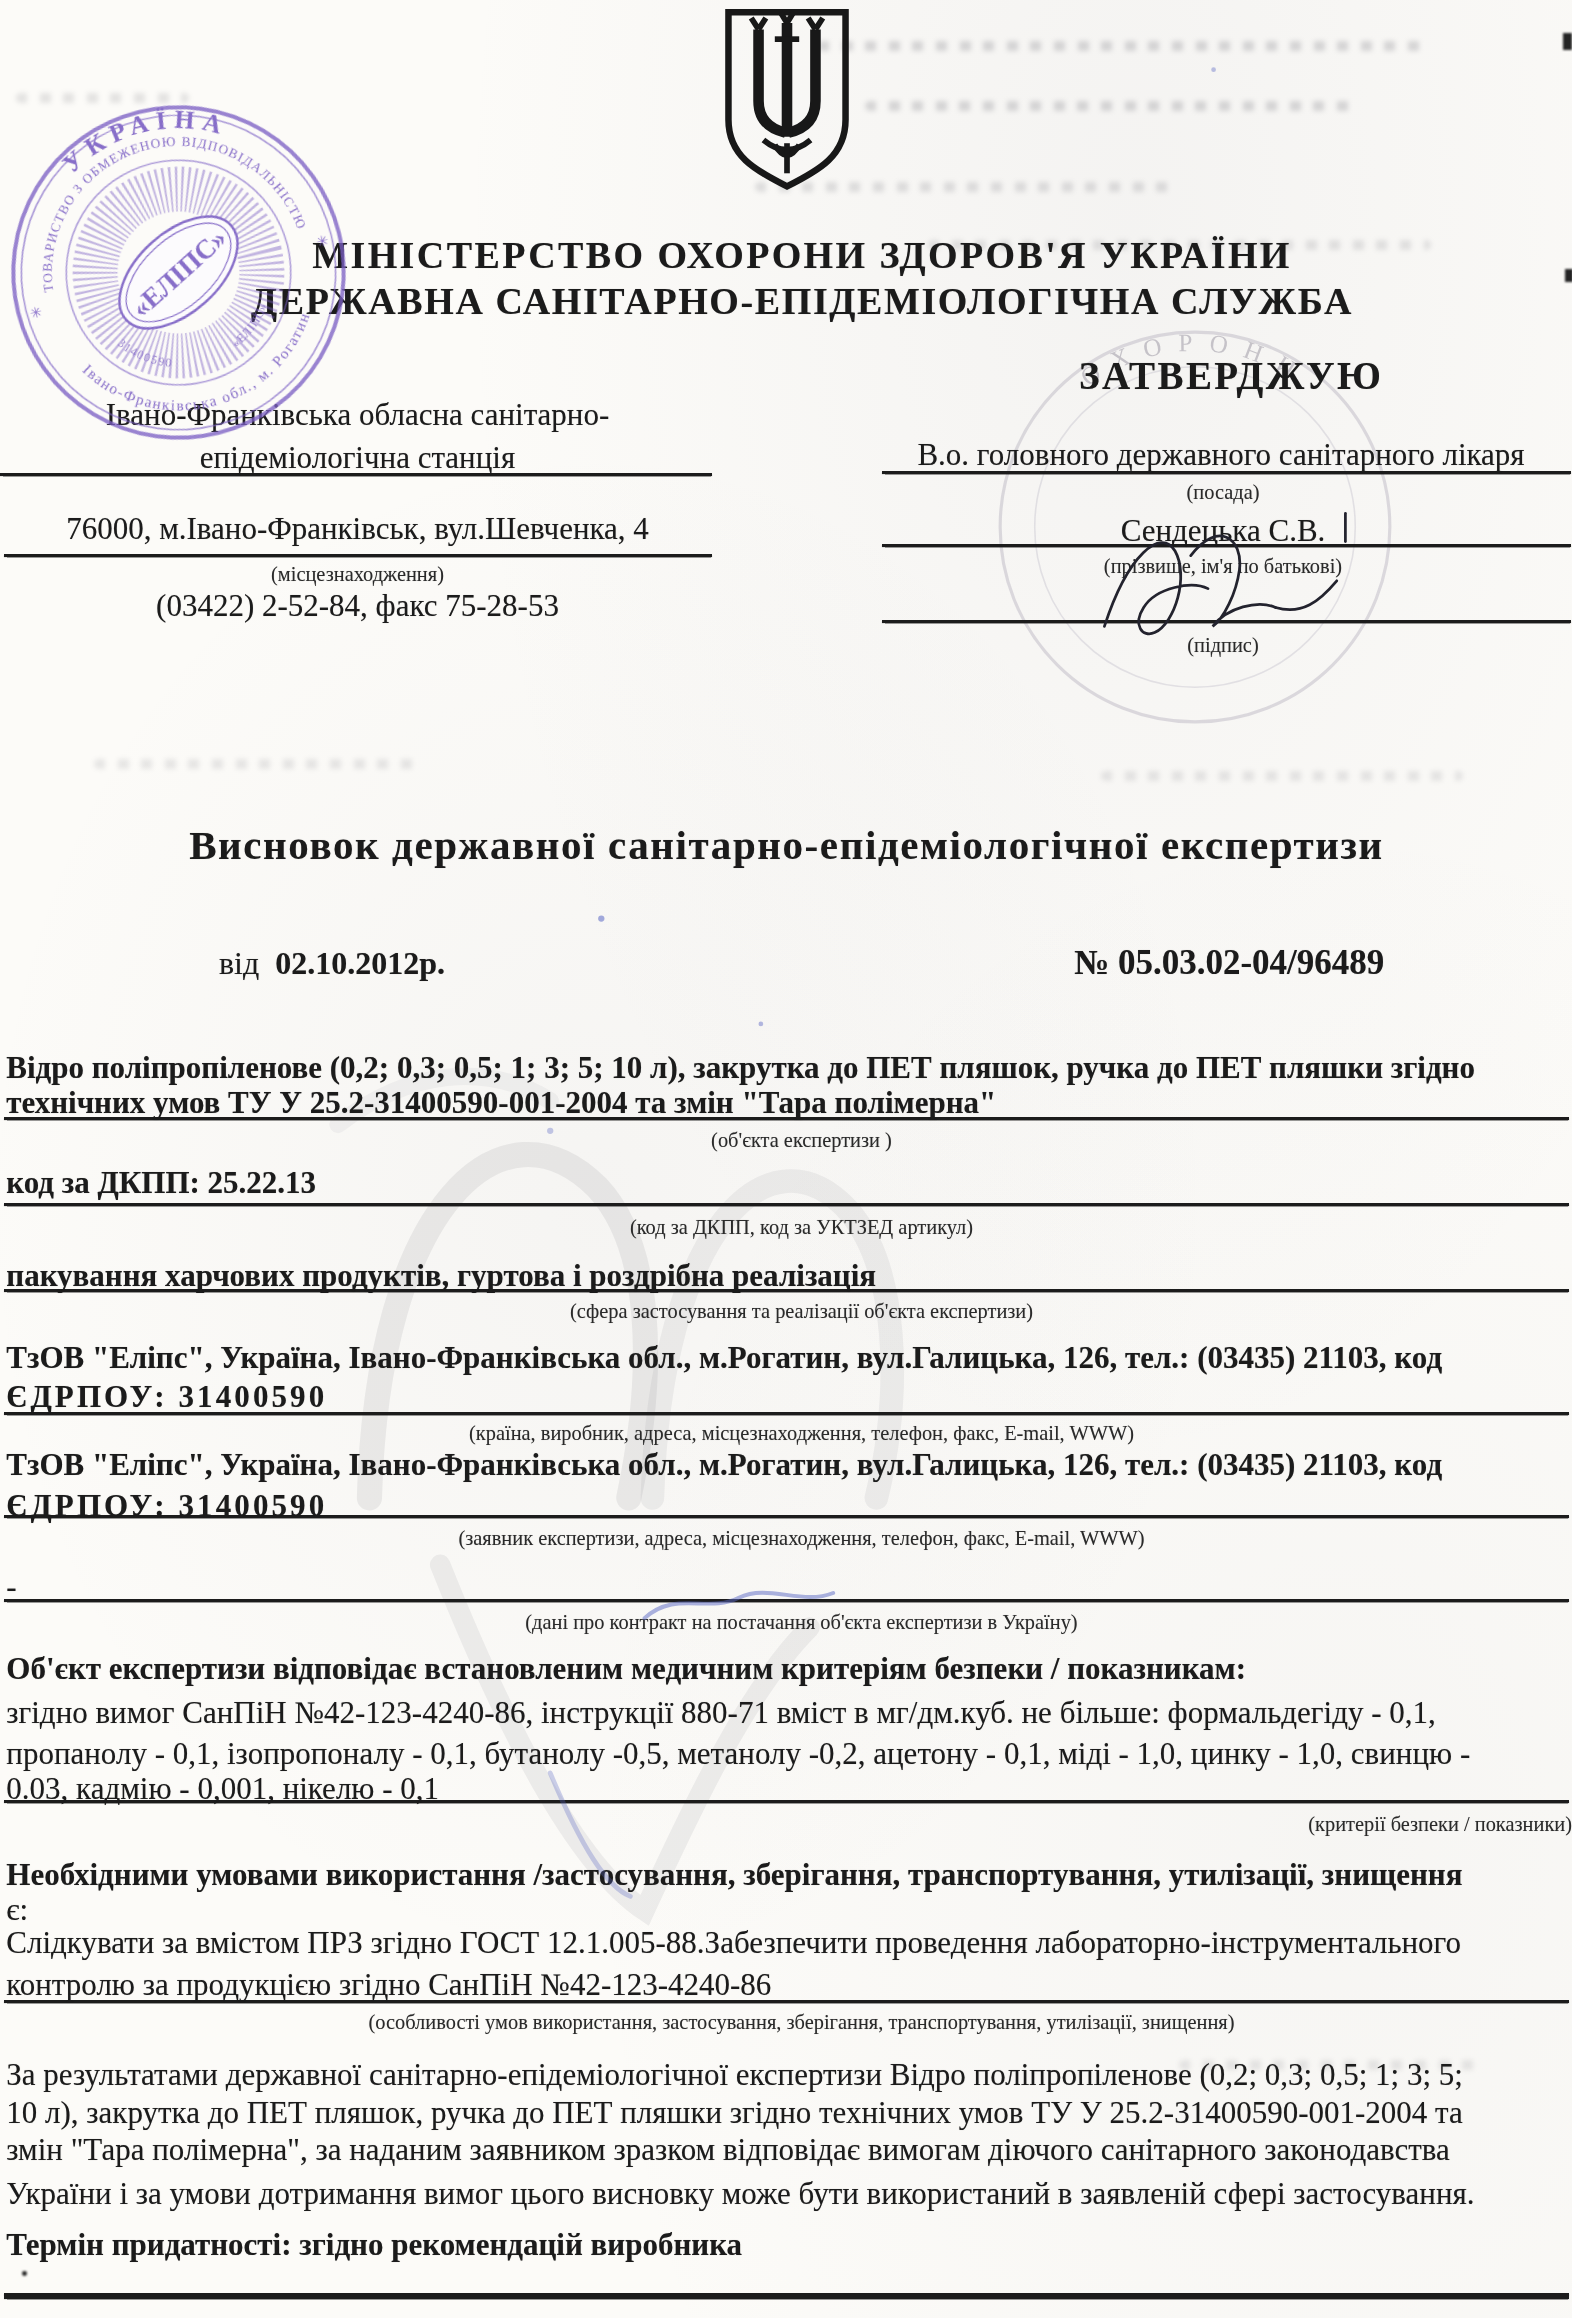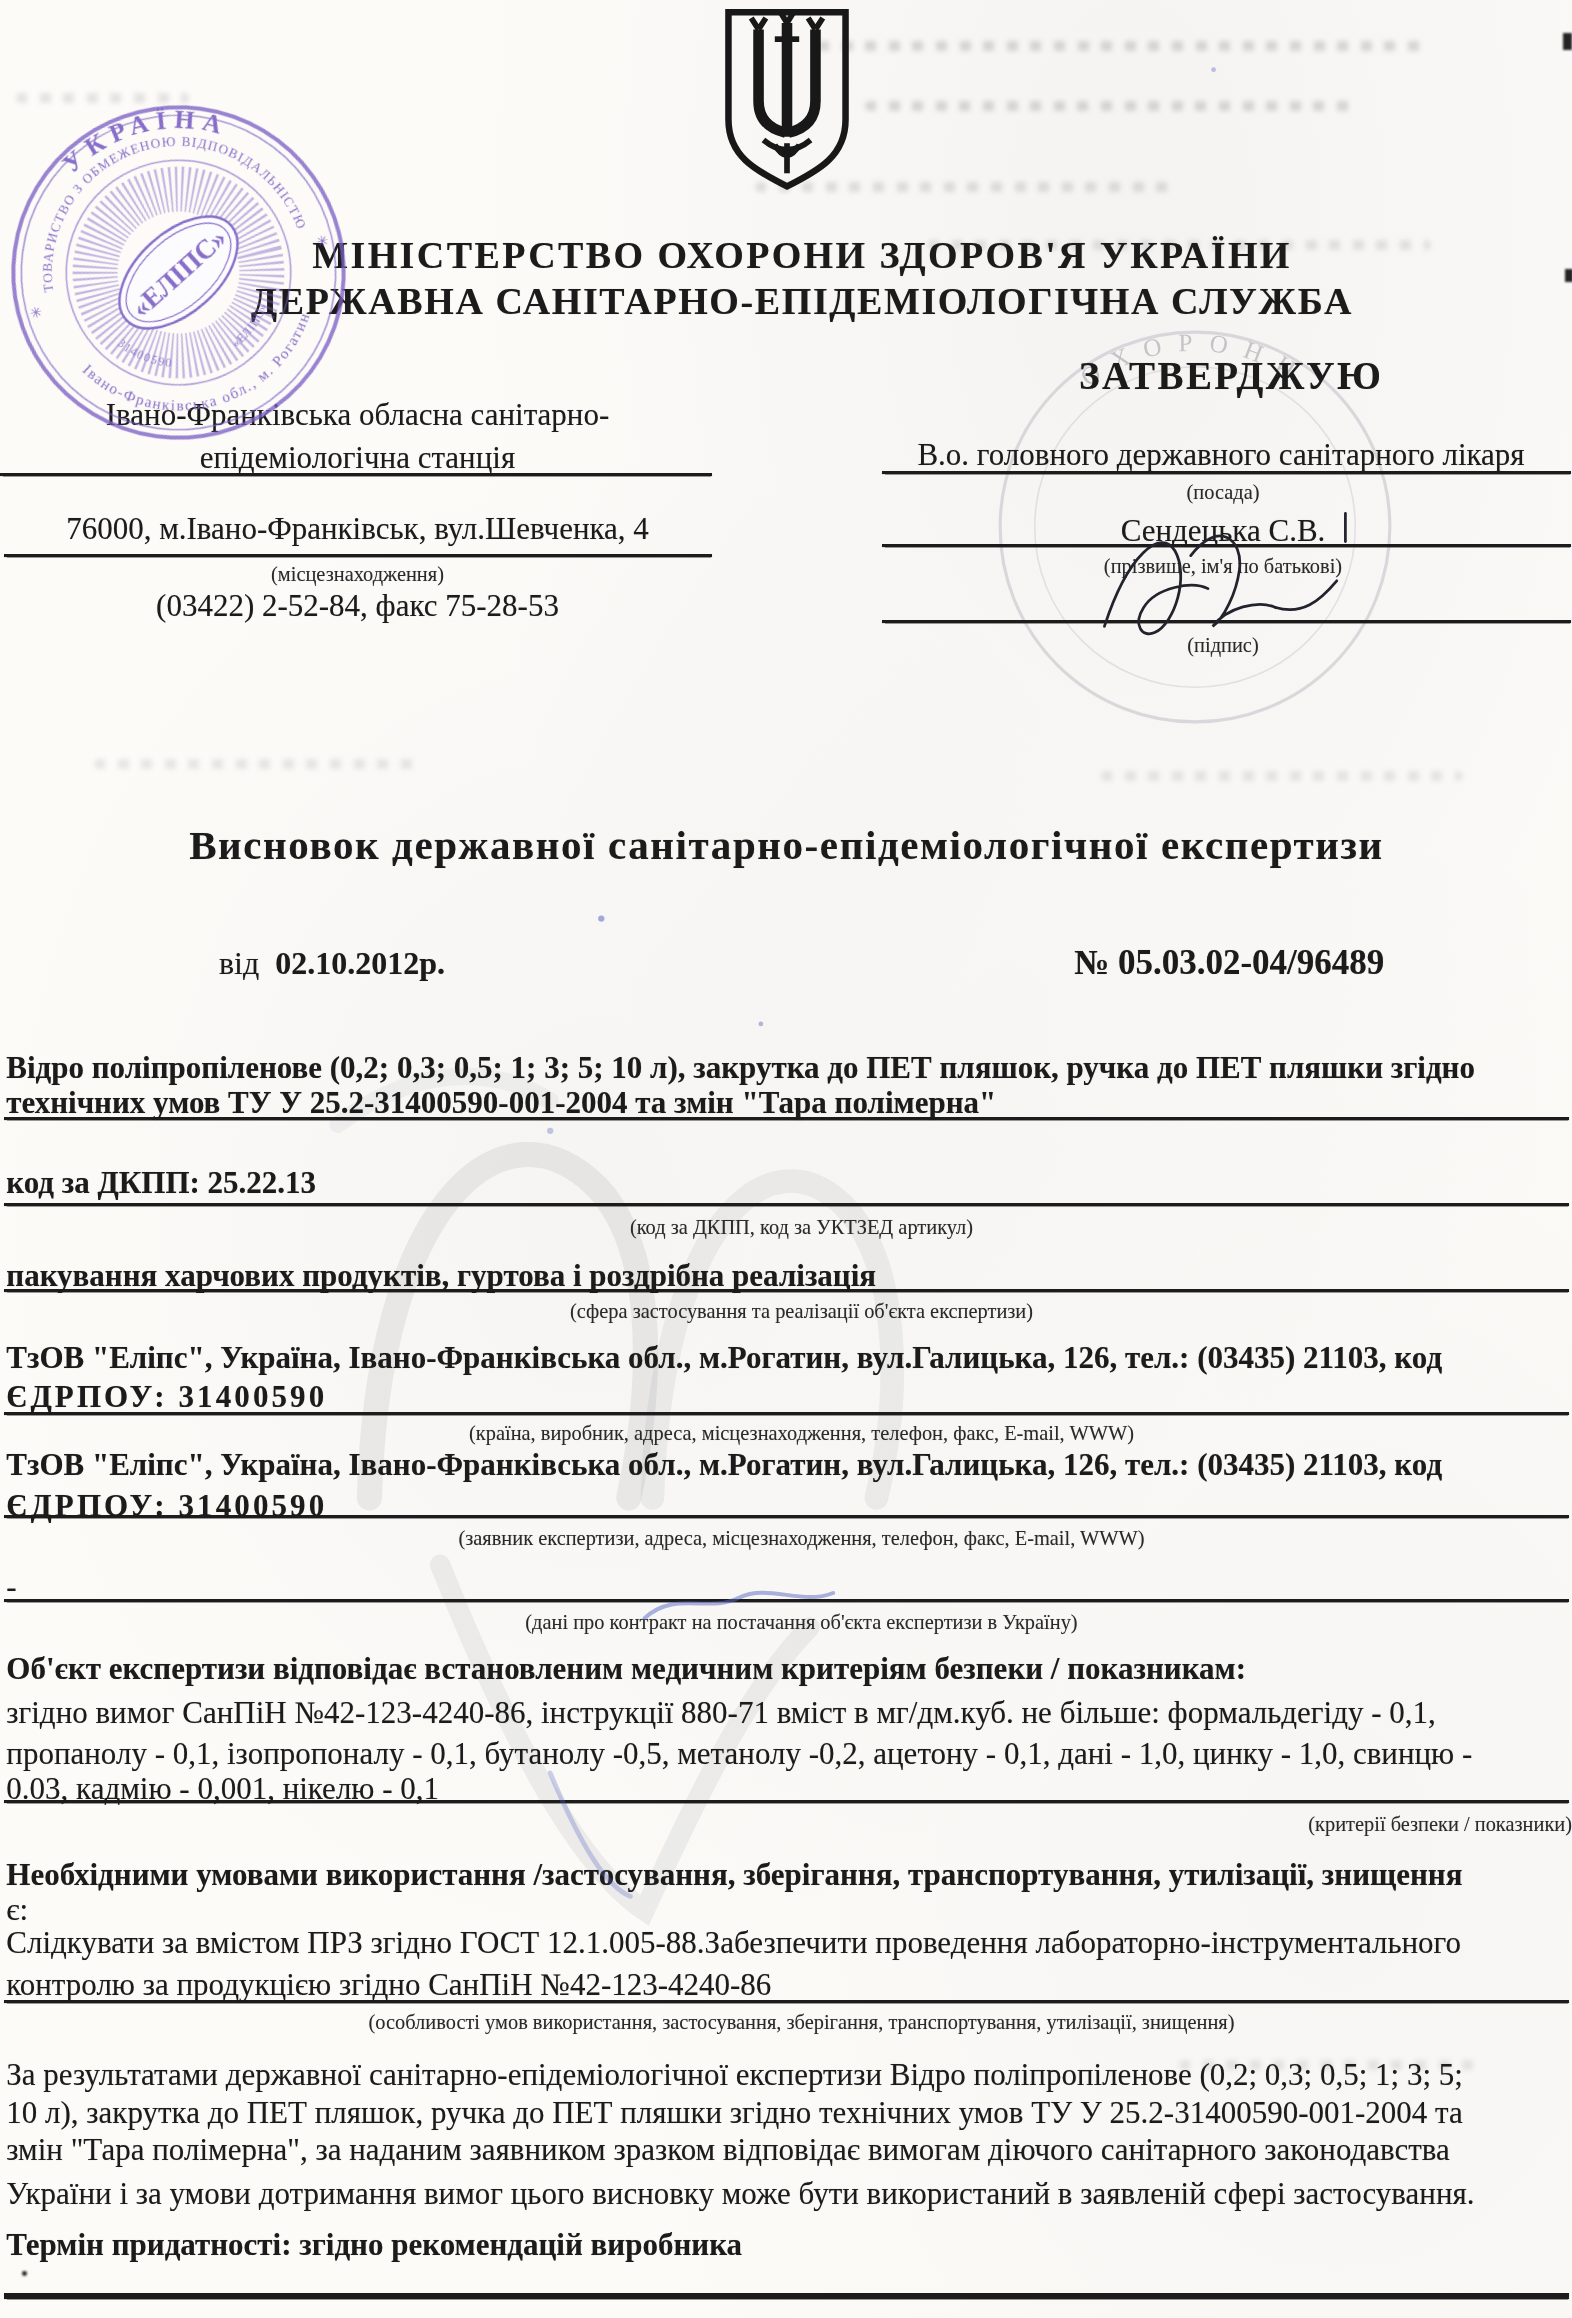--- a/index.html
+++ b/index.html
@@ -166,20 +166,21 @@
 
   <div class="t" style="left:219px;top:945px;font-size:32px;z-index:3;">
     <span>від</span>
     <span class="b" style="margin-left:7.9px;">02.10.2012р.</span>
   </div>
   <div class="t b" style="left:1074px;top:943px;font-size:35px;z-index:3;">№ 05.03.02-04/96489</div>
 
   <div class="t b body40" style="left:6.3px;top:1050px;z-index:3;">Відро поліпропіленове (0,2; 0,3; 0,5; 1; 3; 5; 10 л), закрутка до ПЕТ пляшок, ручка до ПЕТ пляшки згідно</div>
   <div class="t b body40" style="left:6.3px;top:1085px;z-index:3;">технічних умов ТУ У 25.2-31400590-001-2004  та змін "Тара полімерна"</div>
   <div class="rule" style="left:3.9px;top:1117px;width:1565px;z-index:2;"></div>
+  <div class="t c cap" style="left:31px;top:1129px;width:1541px;z-index:3;">(об'єкта експертизи )</div>
 
   <div class="t b body40" style="left:6.3px;top:1165px;z-index:3;">код за ДКПП: 25.22.13</div>
   <div class="rule" style="left:3.9px;top:1203px;width:1565px;z-index:2;"></div>
   <div class="t c cap" style="left:31px;top:1216px;width:1541px;z-index:3;">(код за ДКПП, код за УКТЗЕД артикул)</div>
 
   <div class="t b body40" style="left:6.3px;top:1258px;z-index:3;">пакування харчових продуктів, гуртова і роздрібна реалізація</div>
   <div class="rule" style="left:3.9px;top:1289px;width:1565px;z-index:2;"></div>
   <div class="t c cap" style="left:31px;top:1300px;width:1541px;z-index:3;">(сфера застосування та реалізації об'єкта експертизи)</div>
 
   <div class="t b body40" style="left:6.3px;top:1340px;z-index:3;">ТзОВ "Еліпс", Україна, Івано-Франківська обл., м.Рогатин, вул.Галицька, 126, тел.: (03435) 21103, код</div>
@@ -191,21 +192,21 @@
   <div class="t b body40" style="left:6.3px;top:1488px;letter-spacing:3.1px;z-index:3;">ЄДРПОУ: 31400590</div>
   <div class="rule" style="left:3.9px;top:1515px;width:1565px;z-index:2;"></div>
   <div class="t c cap" style="left:31px;top:1527px;width:1541px;z-index:3;">(заявник експертизи, адреса,  місцезнаходження,  телефон, факс, E-mail, WWW)</div>
 
   <div class="t body40" style="left:6.3px;top:1569px;z-index:3;">-</div>
   <div class="rule" style="left:3.9px;top:1599px;width:1565px;z-index:2;"></div>
   <div class="t c cap" style="left:31px;top:1611px;width:1541px;z-index:3;">(дані про контракт на постачання об'єкта експертизи в Україну)</div>
 
   <div class="t b body40" style="left:6.3px;top:1651px;z-index:3;">Об'єкт експертизи  відповідає  встановленим  медичним критеріям безпеки / показникам:</div>
   <div class="t body40" style="left:6.3px;top:1695px;z-index:3;">згідно вимог СанПіН №42-123-4240-86, інструкції 880-71 вміст в мг/дм.куб. не більше: формальдегіду - 0,1,</div>
-  <div class="t body40" style="left:6.3px;top:1736px;z-index:3;">пропанолу - 0,1, ізопропоналу - 0,1, бутанолу -0,5, метанолу -0,2,  ацетону - 0,1, дані - 1,0, цинку - 1,0, свинцю -</div>
+  <div class="t body40" style="left:6.3px;top:1736px;z-index:3;">пропанолу - 0,1, ізопропоналу - 0,1, бутанолу -0,5, метанолу -0,2,  ацетону - 0,1, міді - 1,0, цинку - 1,0, свинцю -</div>
   <div class="t body40" style="left:6.3px;top:1771px;z-index:3;text-align:center;">0.03, кадмію - 0,001, нікелю - 0,1</div>
   <div class="rule" style="left:3.9px;top:1800px;width:1565px;z-index:2;"></div>
   <div class="t c cap" style="left:31px;top:1813px;width:1541px;z-index:3;text-align:right;">(критерії безпеки / показники)</div>
 
   <div class="t b body40" style="left:6.3px;top:1857px;z-index:3;">Необхідними умовами  використання /застосування, зберігання, транспортування, утилізації, знищення</div>
   <div class="t body40" style="left:6.3px;top:1892px;z-index:3;">є:</div>
   <div class="t body40" style="left:6.3px;top:1925px;z-index:3;">Слідкувати за вмістом ПРЗ згідно ГОСТ 12.1.005-88.Забезпечити проведення лабораторно-інструментального</div>
   <div class="t body40" style="left:6.3px;top:1967px;z-index:3;">контролю за продукцією згідно СанПіН №42-123-4240-86</div>
   <div class="rule" style="left:3.9px;top:2000px;width:1565px;z-index:2;"></div>
   <div class="t c cap" style="left:31px;top:2011px;width:1541px;z-index:3;">(особливості умов використання,  застосування, зберігання, транспортування, утилізації, знищення)</div>

